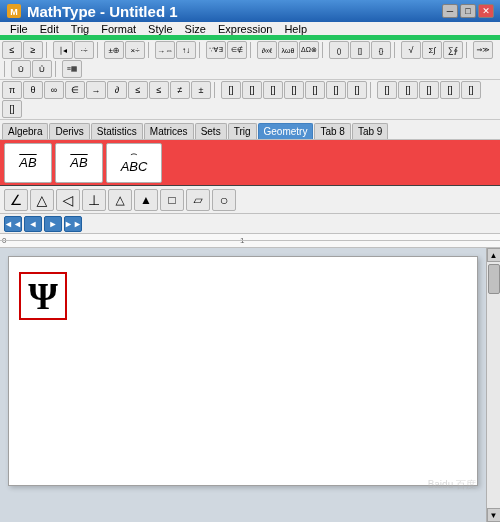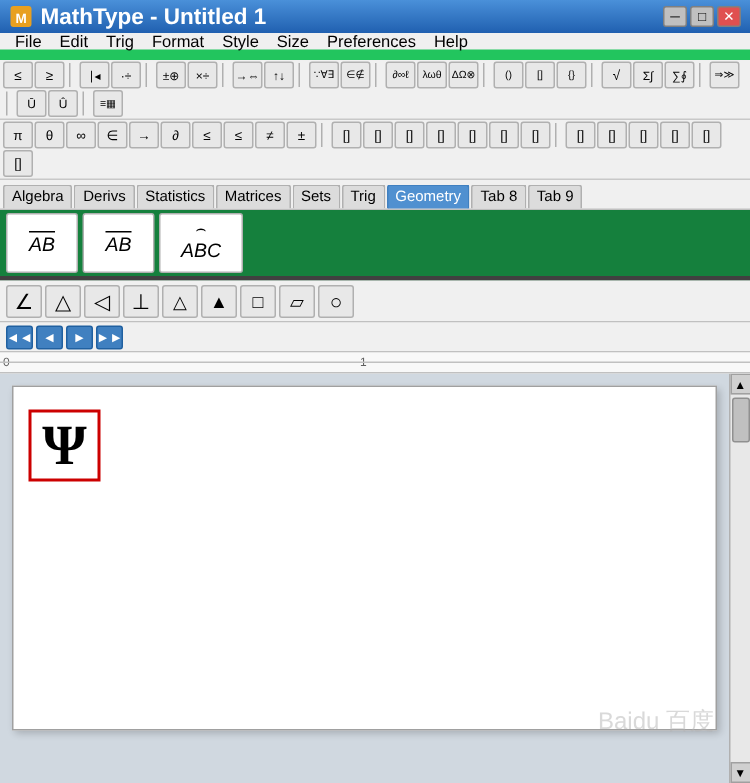--- a/index.html
+++ b/index.html
@@ -57,21 +57,21 @@
     }
     .title-btn.close { background: #e05050; color: white; }
 
     
     #menu-bar {
       background: #f0f0f0;
       height: 18px;
       display: flex;
       align-items: center;
       padding: 0 4px;
-      border-bottom: 7px solid #22c55e;
+      border-bottom: 5px solid #22c55e;
     }
     .menu-item {
       padding: 1px 6px;
       font-size: 11px;
       cursor: pointer;
       color: #000;
     }
 
     
     .toolbar-row {
@@ -128,22 +128,22 @@
       color: #000;
     }
     .tab.active {
       background: #5090d0;
       color: white;
       border-color: #4080c0;
     }
 
     
     #template-row {
-      background: #15803d;
-      border-bottom: 3px solid #404040;
+      background: #ef4444;
+      border-bottom: 1px solid #404040;
       display: flex;
       align-items: center;
       padding: 2px 4px;
       gap: 3px;
       min-height: 46px;
     }
 
     .template-btn {
       width: 50px;
       height: 38px;
@@ -285,21 +285,21 @@
       font-size: 11px;
       color: #000;
     }
 
     
     #watermark {
       position: absolute;
       bottom: 30px;
       right: 10px;
       color: rgba(180,180,180,0.5);
-      font-size: 16px;
+      font-size: 10px;
       margin-top: 20px;
     }
 
     
     #app {
       width: 500px;
       height: 522px;
       display: flex;
       flex-direction: column;
       overflow: hidden;
@@ -333,21 +333,21 @@
     </div>
   </div>
 
   <div id="menu-bar">
   <div class="menu-item">File</div>
       <div class="menu-item">Edit</div>
       <div class="menu-item">Trig</div>
       <div class="menu-item">Format</div>
       <div class="menu-item">Style</div>
       <div class="menu-item">Size</div>
-      <div class="menu-item">Preferences</div>
+      <div class="menu-item">Expression</div>
       <div class="menu-item">Help</div>
     </div>
 
   <div class="toolbar-row" style="min-height:20px;">
     <div class="tb-btn">≤</div>
     <div class="tb-btn">≥</div>
     <div class="tb-sep"></div>
     <div class="tb-btn" style="font-size:8px;">∣◂</div>
     <div class="tb-btn" style="font-size:8px;">·÷</div>
     <div class="tb-sep"></div>

